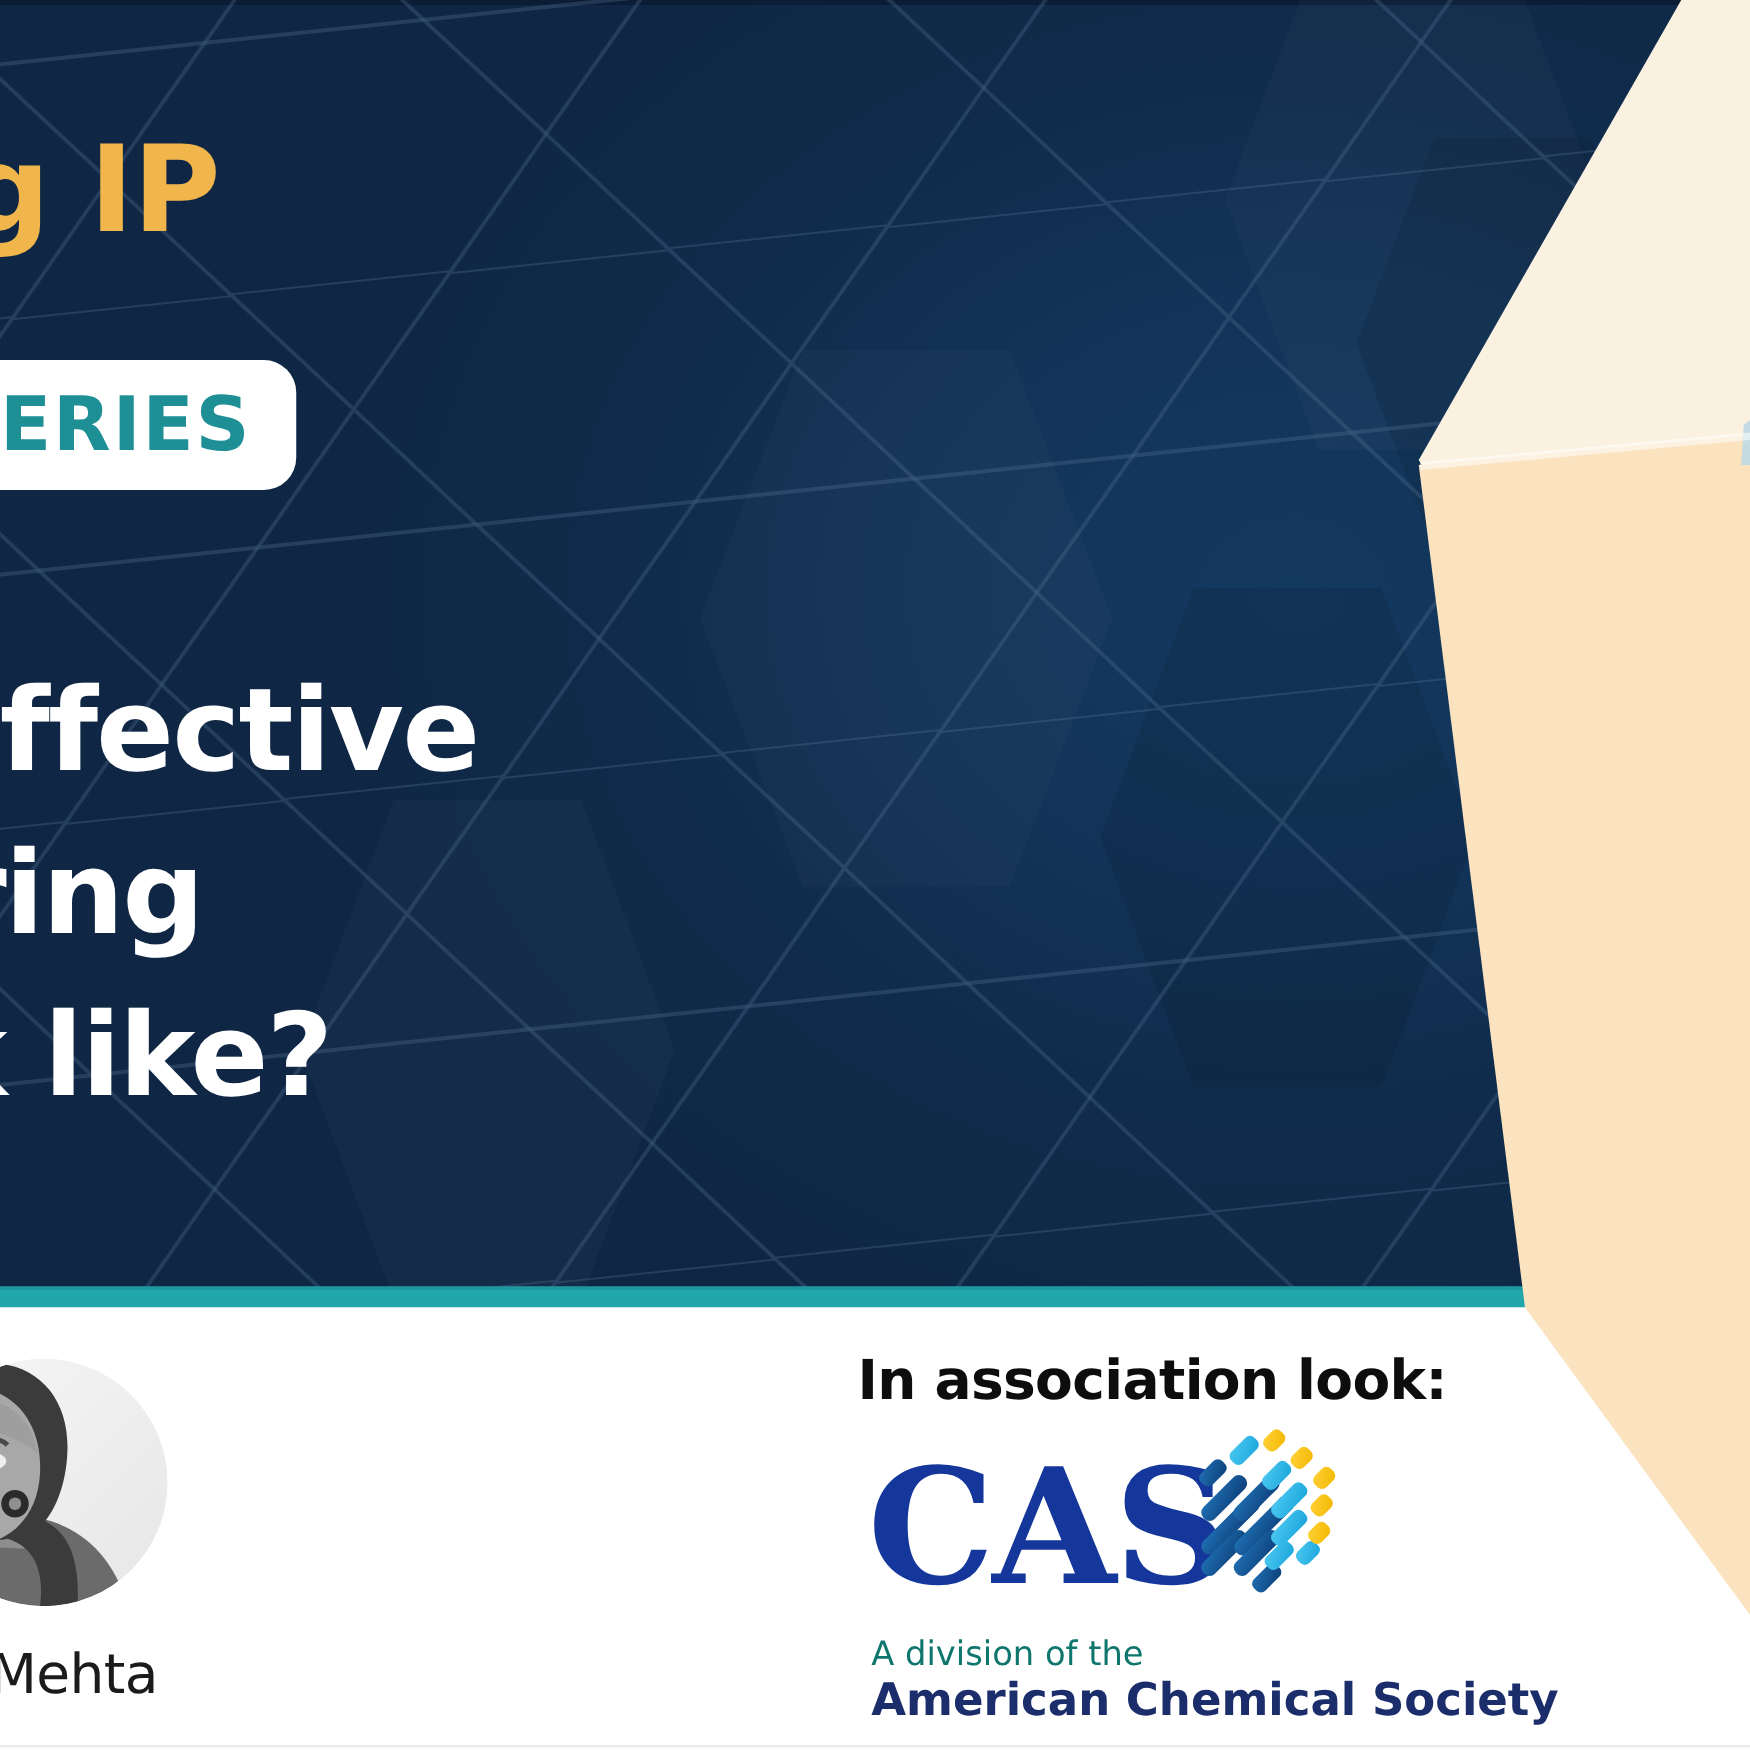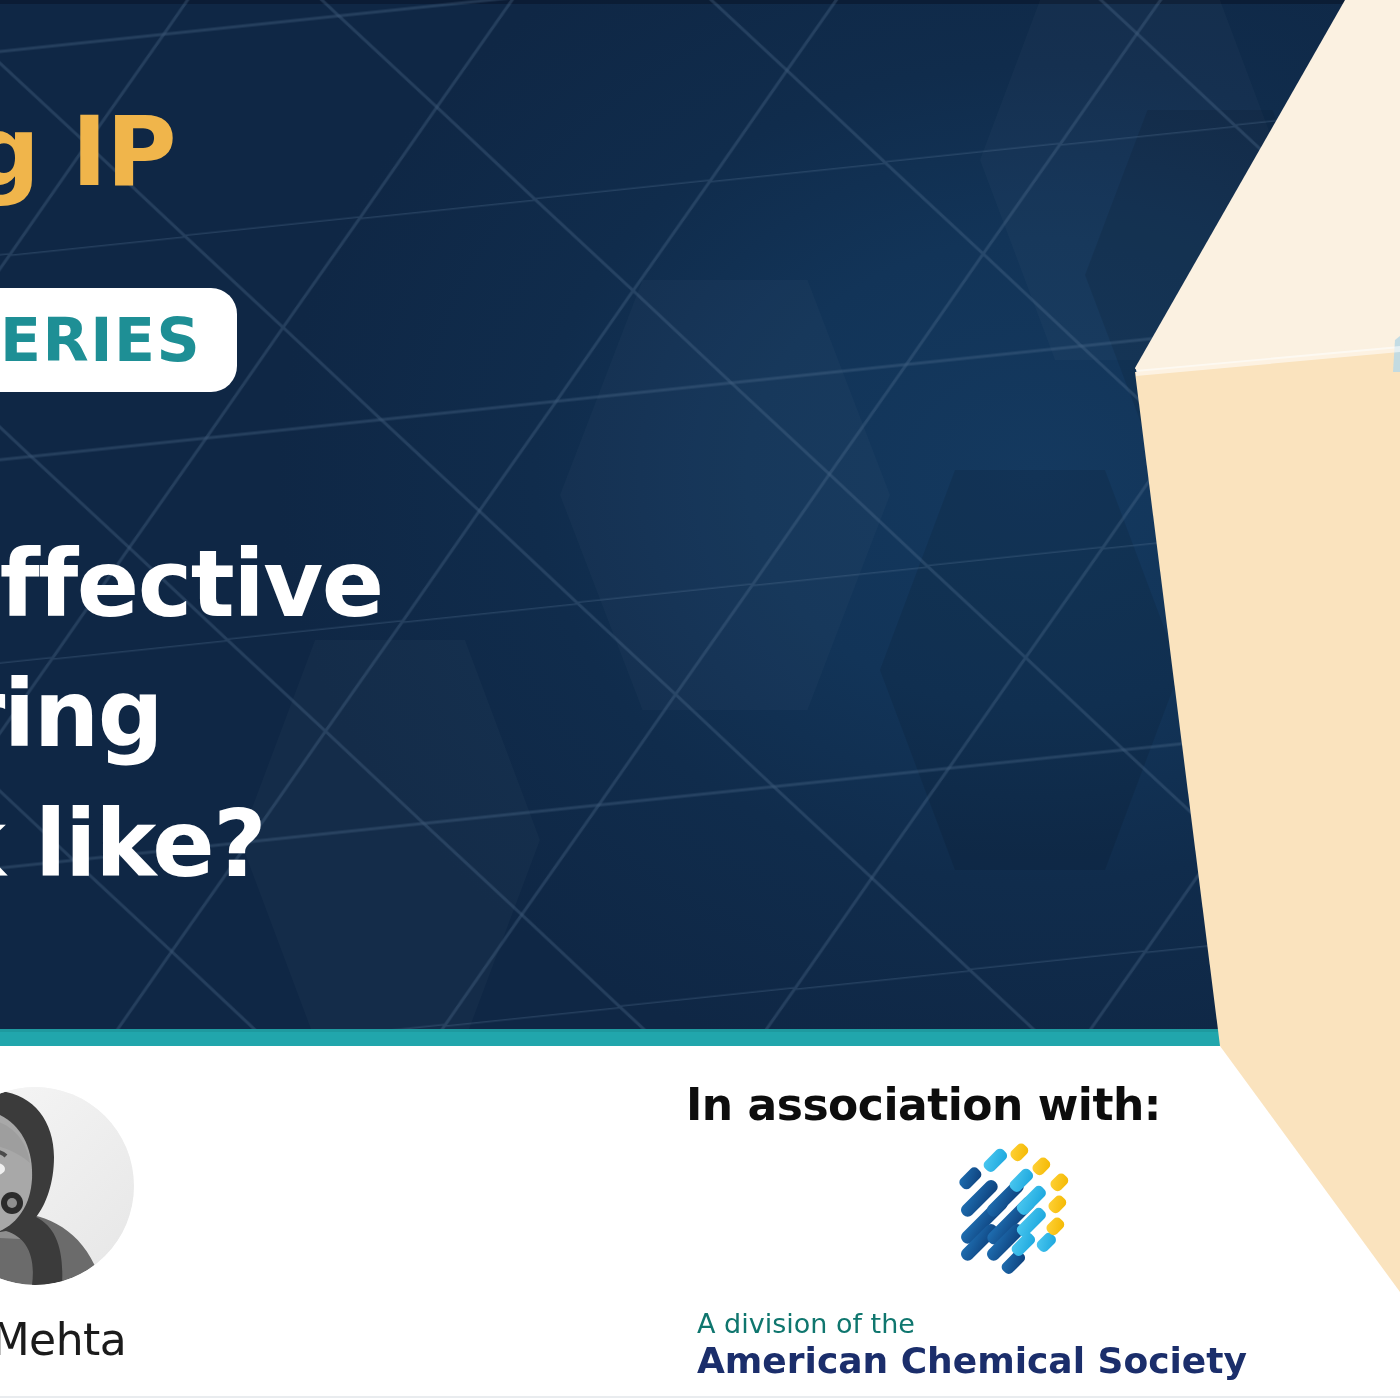--- a/index.html
+++ b/index.html
@@ -345,23 +345,24 @@
         <path d="M2 121 C 16 132 42 132 54 119 Z" fill="#fbfbfb"></path>
 
         <circle cx="76" cy="116" r="11" fill="#2b2b2b"></circle>
         <circle cx="76" cy="116" r="5" fill="#8f8f8f"></circle>
       </g>
     </svg>
   </div>
 
   <div class="speakers">l, and Rani Mehta</div>
 
-  <div class="assoc-label">In association with:</div>
+  <div class="assoc-label">In association look:</div>
 
   <div class="cas-logo">
+    <div class="cas-word">CAS</div>
 
     <div class="cas-mark">
       <svg viewBox="0 0 140 140">
         <defs>
           <linearGradient id="gblue" x1="0" y1="0" x2="1" y2="1">
             <stop offset="0" stop-color="#1f6fb2"></stop>
               <stop offset="1" stop-color="#0d3f7a"></stop>
           </linearGradient>
           <linearGradient id="gcyan" x1="0" y1="0" x2="1" y2="1">
             <stop offset="0" stop-color="#4cc8f0"></stop>

